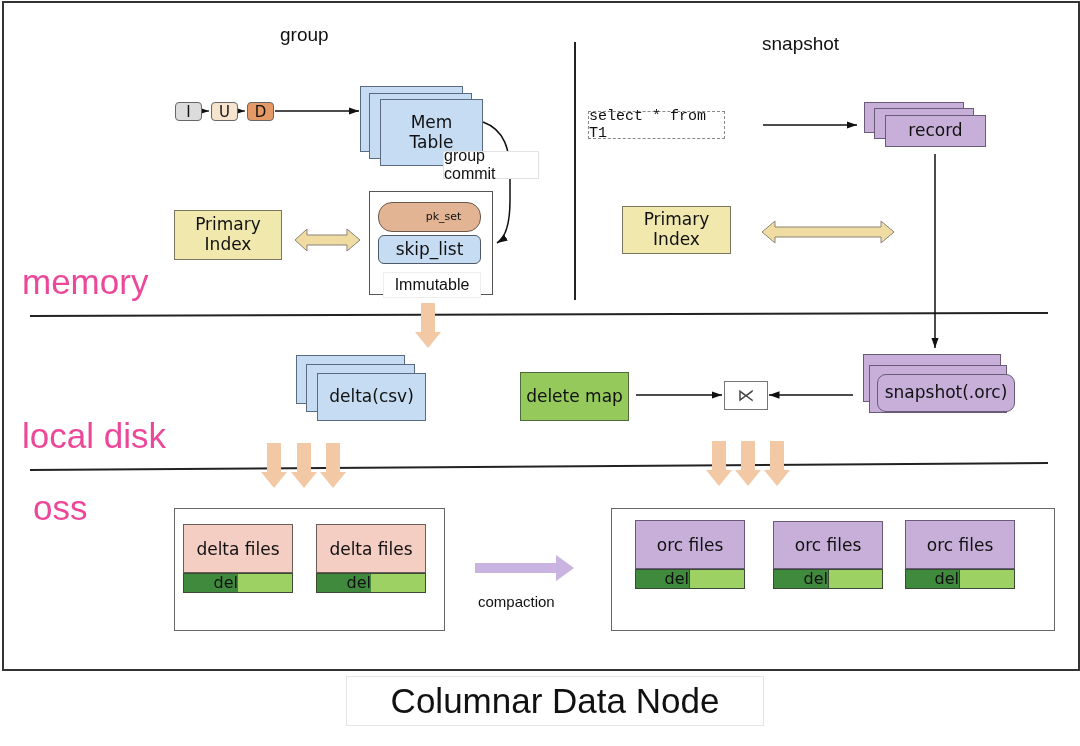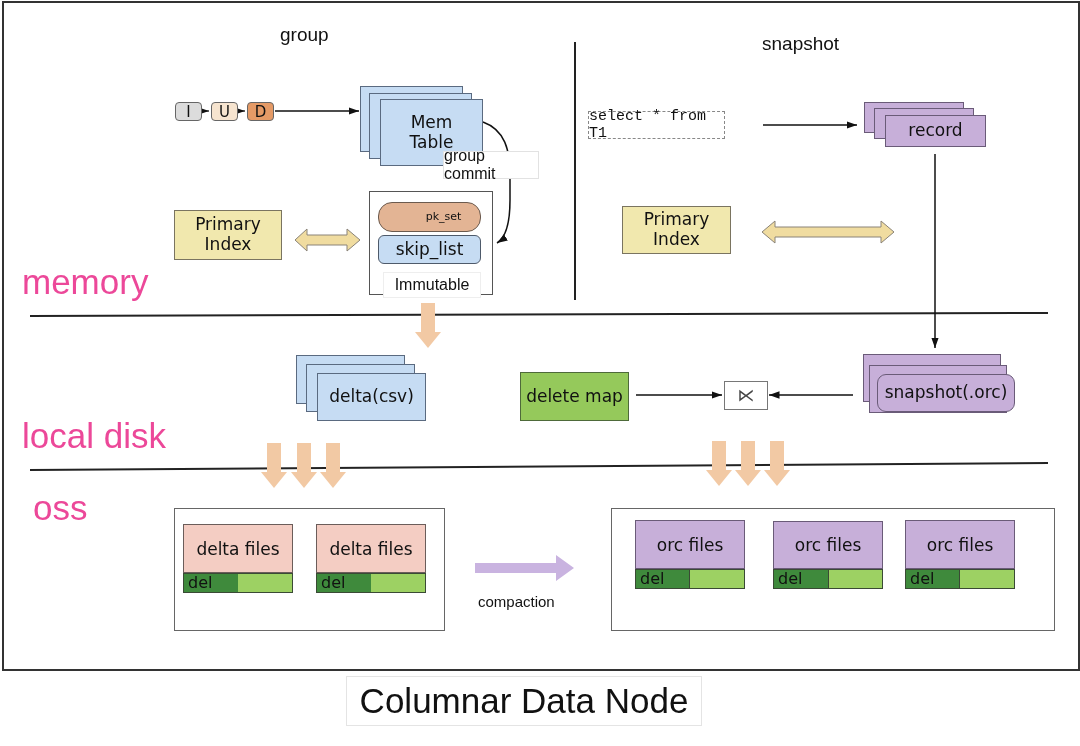--- a/index.html
+++ b/index.html
@@ -12,21 +12,21 @@
     .layer { font-size: 35px; color: #ec4899; }
     .box { position: absolute; box-sizing: border-box; display: flex; align-items: center; justify-content: center; text-align: center; font-family: "DejaVu Sans", sans-serif; color: #111; line-height: 1.15; }
     .blue { background: #c6dcf3; border: 1.5px solid #5a6a80; }
     .purple { background: #c7afd9; border: 1.5px solid #6a5b78; }
     .yellow { background: #f1e8ae; border: 1.5px solid #7a7460; }
     .green { background: #95c95b; border: 1.5px solid #4e6a3a; }
     .pink { background: #f4cdc3; border: 1.5px solid #6b5d5a; }
     .iud { position: absolute; top: 102px; height: 19px; width: 27px; box-sizing: border-box; border: 1px solid #666; border-radius: 4px; font-size: 15px; display: flex; align-items: center; justify-content: center; font-family: "DejaVu Sans", sans-serif; }
     .filebox { position: absolute; box-sizing: border-box; }
     .file-top { position: absolute; left: 0; right: 0; top: 0; box-sizing: border-box; display: flex; align-items: center; justify-content: center; font-family: "DejaVu Sans", sans-serif; font-size: 17px; }
-    .file-del { position: absolute; left: 0; bottom: 0; box-sizing: border-box; background: #3f8a3c; border: 1px solid #3a4a35; font-family: "DejaVu Sans", sans-serif; font-size: 16px; padding-left: 4px; line-height: 18px; color: #111; }
+    .file-del { position: absolute; left: 0; bottom: 0; box-sizing: border-box; background: #3f8a3c; border: 1px solid #3a4a35; font-family: "DejaVu Sans", sans-serif; font-size: 16px; padding-left: 16px; line-height: 18px; color: #111; text-align: right; }
     .file-rest { position: absolute; right: 0; bottom: 0; box-sizing: border-box; background: #9dd163; border: 1px solid #3a4a35; border-left: none; }
     .container { position: absolute; border: 1.3px solid #666; box-sizing: border-box; background: transparent; }
   </style>
 </head>
 <body>
 
 <div id="frame"></div>
 
 <svg id="lines" viewBox="0 0 1080 746">
   <defs>
@@ -148,13 +148,13 @@
   <div class="file-top purple" style="height:48px;">orc files</div>
   <div class="file-del" style="width:56px; height:20px;">del</div>
   <div class="file-rest" style="width:54px; height:20px;"></div>
 </div>
 <div class="filebox" style="left:905px; top:520px; width:110px; height:69px;">
   <div class="file-top purple" style="height:49px;">orc files</div>
   <div class="file-del" style="width:55px; height:20px;">del</div>
   <div class="file-rest" style="width:55px; height:20px;"></div>
 </div>
 
-<div class="abs" style="left:346px; top:676px; width:356px; height:50px; border:1px solid #e4e4e4; box-sizing:border-box; display:flex; align-items:center; justify-content:center; font-size:35px; font-family:'Liberation Sans', sans-serif; color:#111;">Columnar Data Node</div>
+<div class="abs" style="left:346px; top:676px; width:418px; height:50px; border:1px solid #e4e4e4; box-sizing:border-box; display:flex; align-items:center; justify-content:center; font-size:35px; font-family:'Liberation Sans', sans-serif; color:#111;">Columnar Data Node</div>
 
 </body></html>

